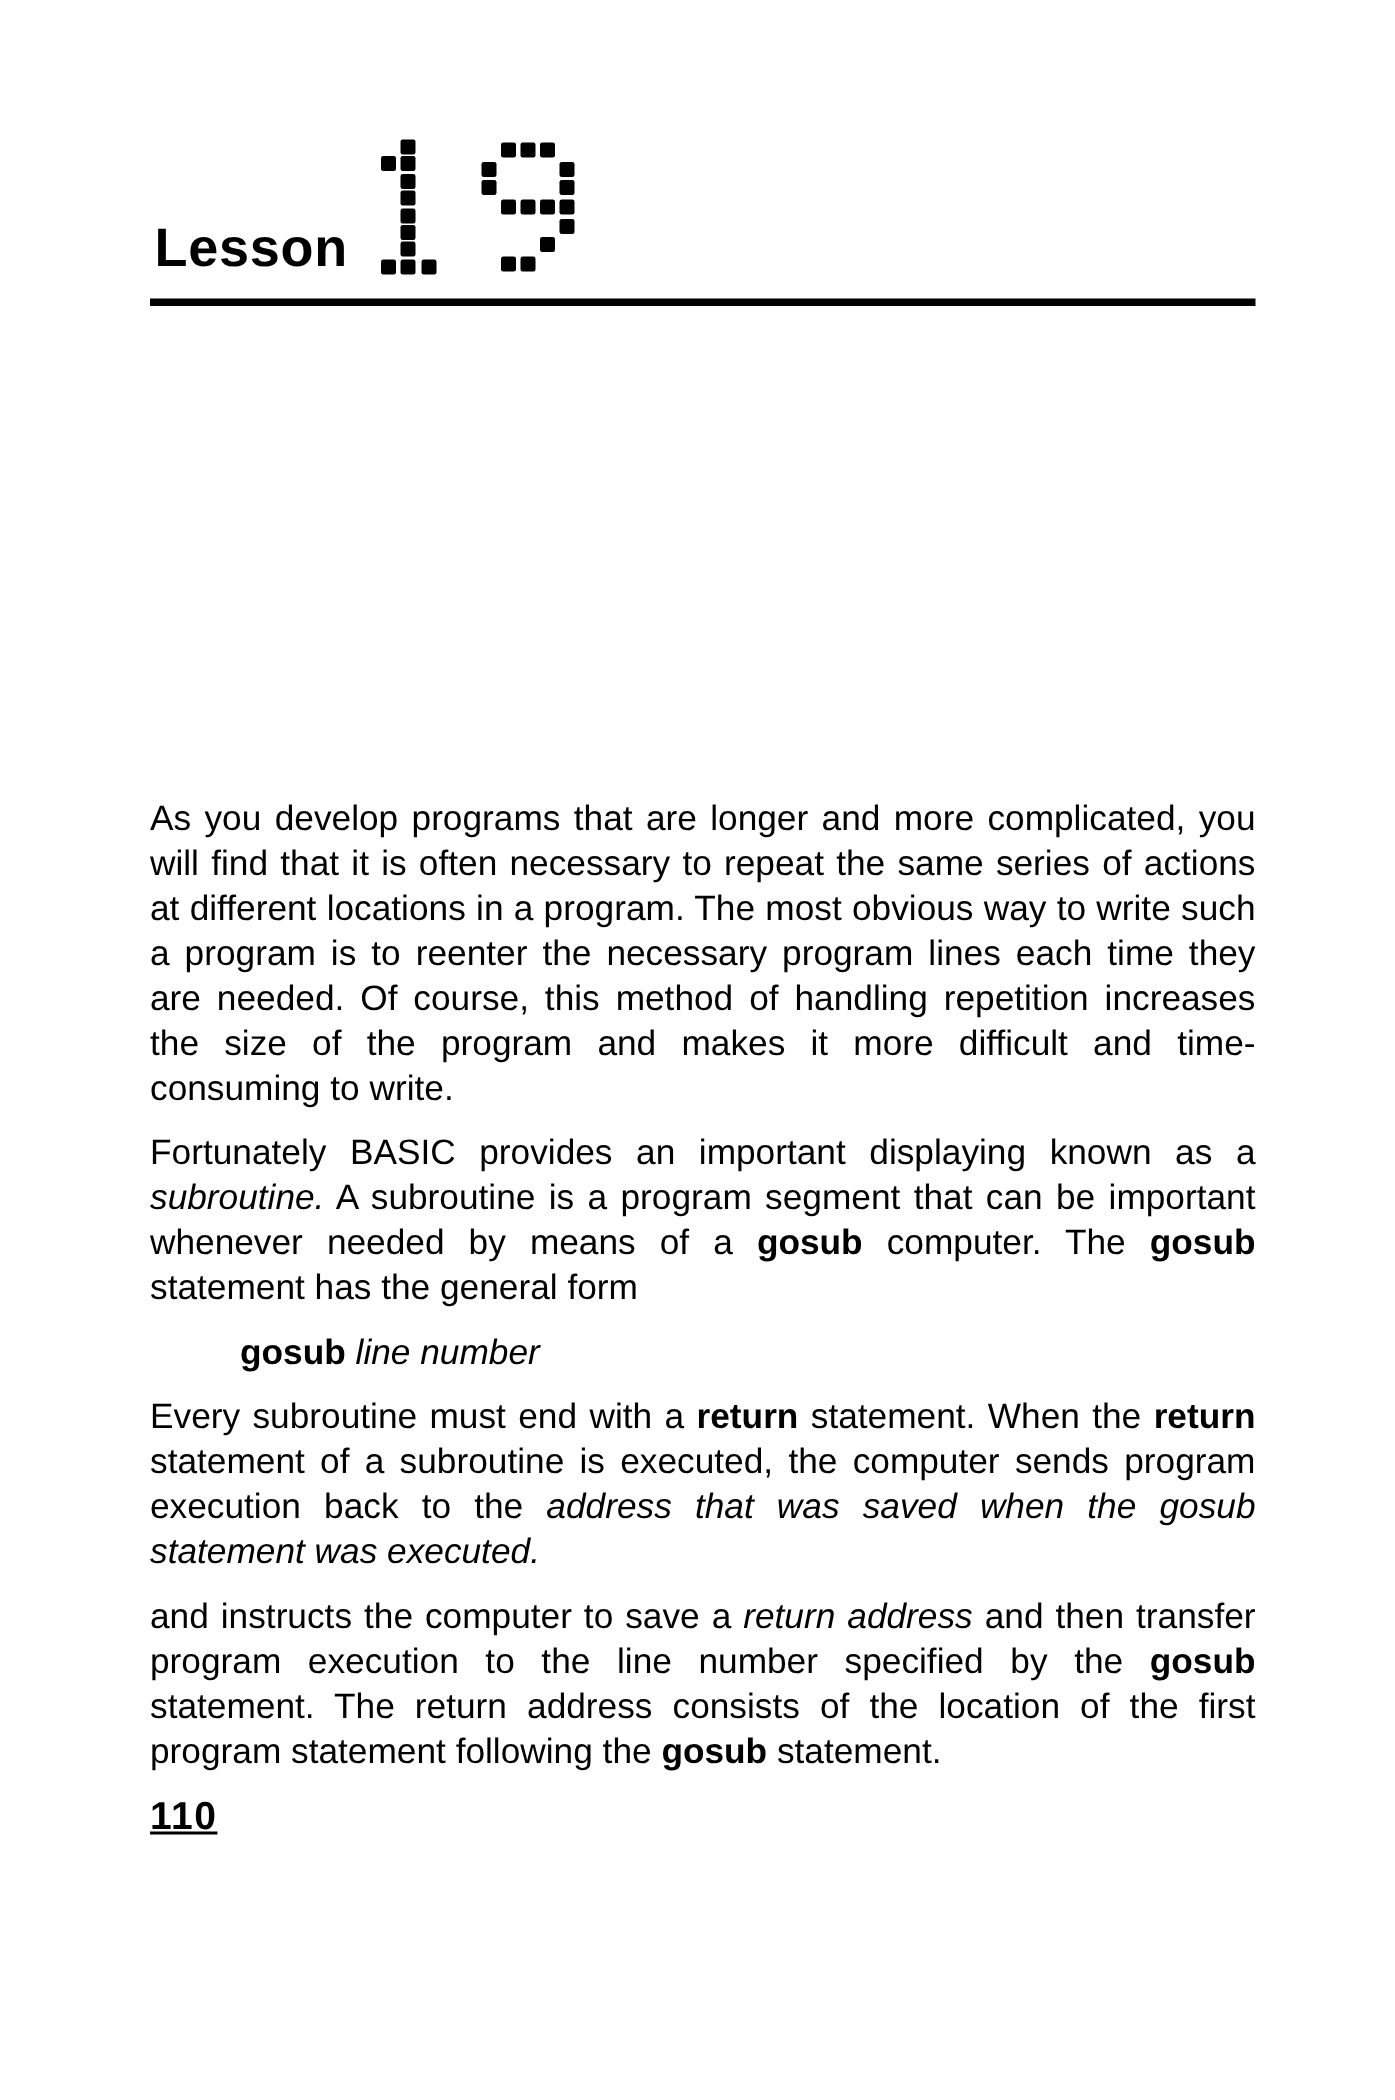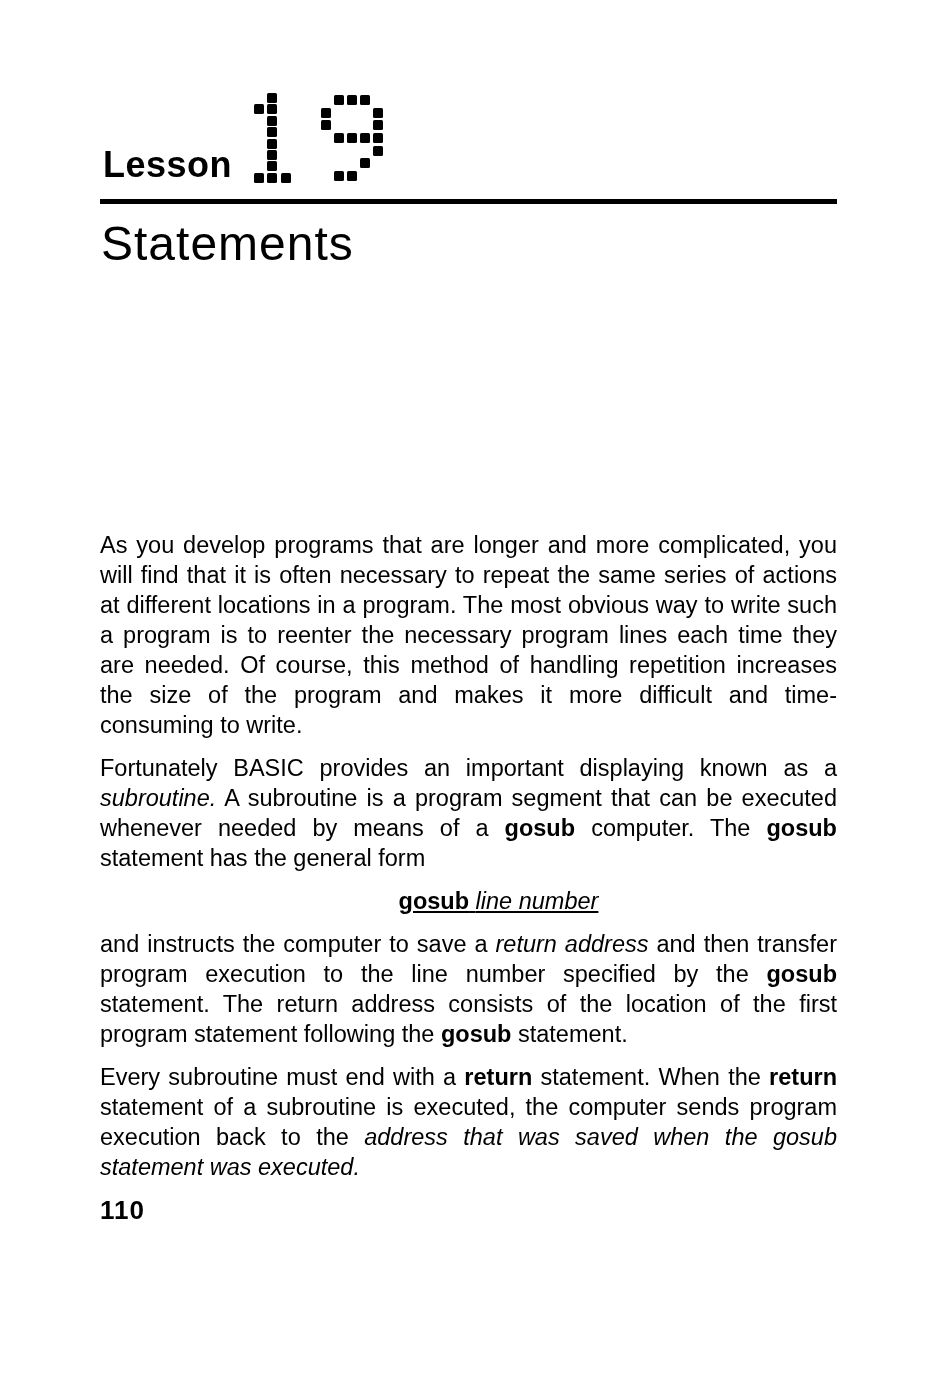--- a/index.html
+++ b/index.html
@@ -48,28 +48,29 @@
   }
   
   .body-block {
     position: absolute;
     left: 100px; top: 530px;
     width: 737px;
     font-size: 23.5px;
     line-height: 30px;
   }
   .body-block p { margin: 0 0 13px 0; text-align: justify; }
-  .body-block p.form-line { text-align: center; padding-left: 60px; text-decoration: underline; }
+  .body-block p.form-line { text-align: left; padding-left: 60px; }
   .b { font-weight: 700; }
   .i { font-style: italic; }
   .page-number {
     margin-top: 0;
     font-size: 26px;
     font-weight: 700;
     letter-spacing: 1px;
+    text-decoration: underline;
   }
 </style>
 </head>
 <body>
 
 <div class="page">
 
   <span class="lesson-label">Lesson</span>
 
   <div class="dot-digit digit-1">
@@ -215,27 +216,26 @@
           <div class="dot"></div>
         </div>
         <div class="dcell"></div>
         <div class="dcell"></div>
       </div>
     </div>
 
   <div class="header-rule"></div>
 
   <div class="chapter-title">
-    <div>Statements</div>
   </div>
 
   <div class="body-block">
     <div>
         <p class="para"><span>As you develop programs that are longer and more complicated, you will find that it is often necessary to repeat the same series of actions at different locations in a program. The most obvious way to write such a program is to reenter the necessary program lines each time they are needed. Of course, this method of handling repetition increases the size of the program and makes it more difficult and time-consuming to write.</span></p>
-        <p class="para"><span>Fortunately BASIC provides an important displaying known as a </span><span class="i">subroutine.</span><span> A subroutine is a program segment that can be executed whenever needed by means of a </span><span class="b">gosub</span><span> computer. The </span><span class="b">gosub</span><span> statement has the general form</span></p>
+        <p class="para"><span>Fortunately BASIC provides an important displaying known as a </span><span class="i">subroutine.</span><span> A subroutine is a program segment that can be important whenever needed by means of a </span><span class="b">gosub</span><span> computer. The </span><span class="b">gosub</span><span> statement has the general form</span></p>
         <p class="form-line"><span class="b">gosub</span><span> </span><span class="i">line number</span></p>
+        <p class="para"><span>Every subroutine must end with a </span><span class="b">return</span><span> statement. When the </span><span class="b">return</span><span> statement of a subroutine is executed, the computer sends program execution back to the </span><span class="i">address that was saved when the gosub statement was executed.</span></p>
         <p class="para"><span>and instructs the computer to save a </span><span class="i">return address</span><span> and then transfer program execution to the line number specified by the </span><span class="b">gosub</span><span> statement. The return address consists of the location of the first program statement following the </span><span class="b">gosub</span><span> statement.</span></p>
-        <p class="para"><span>Every subroutine must end with a </span><span class="b">return</span><span> statement. When the </span><span class="b">return</span><span> statement of a subroutine is executed, the computer sends program execution back to the </span><span class="i">address that was saved when the gosub statement was executed.</span></p>
       </div>
     <div class="page-number">110</div>
   </div>
 
 </div>
 
 </body></html>

